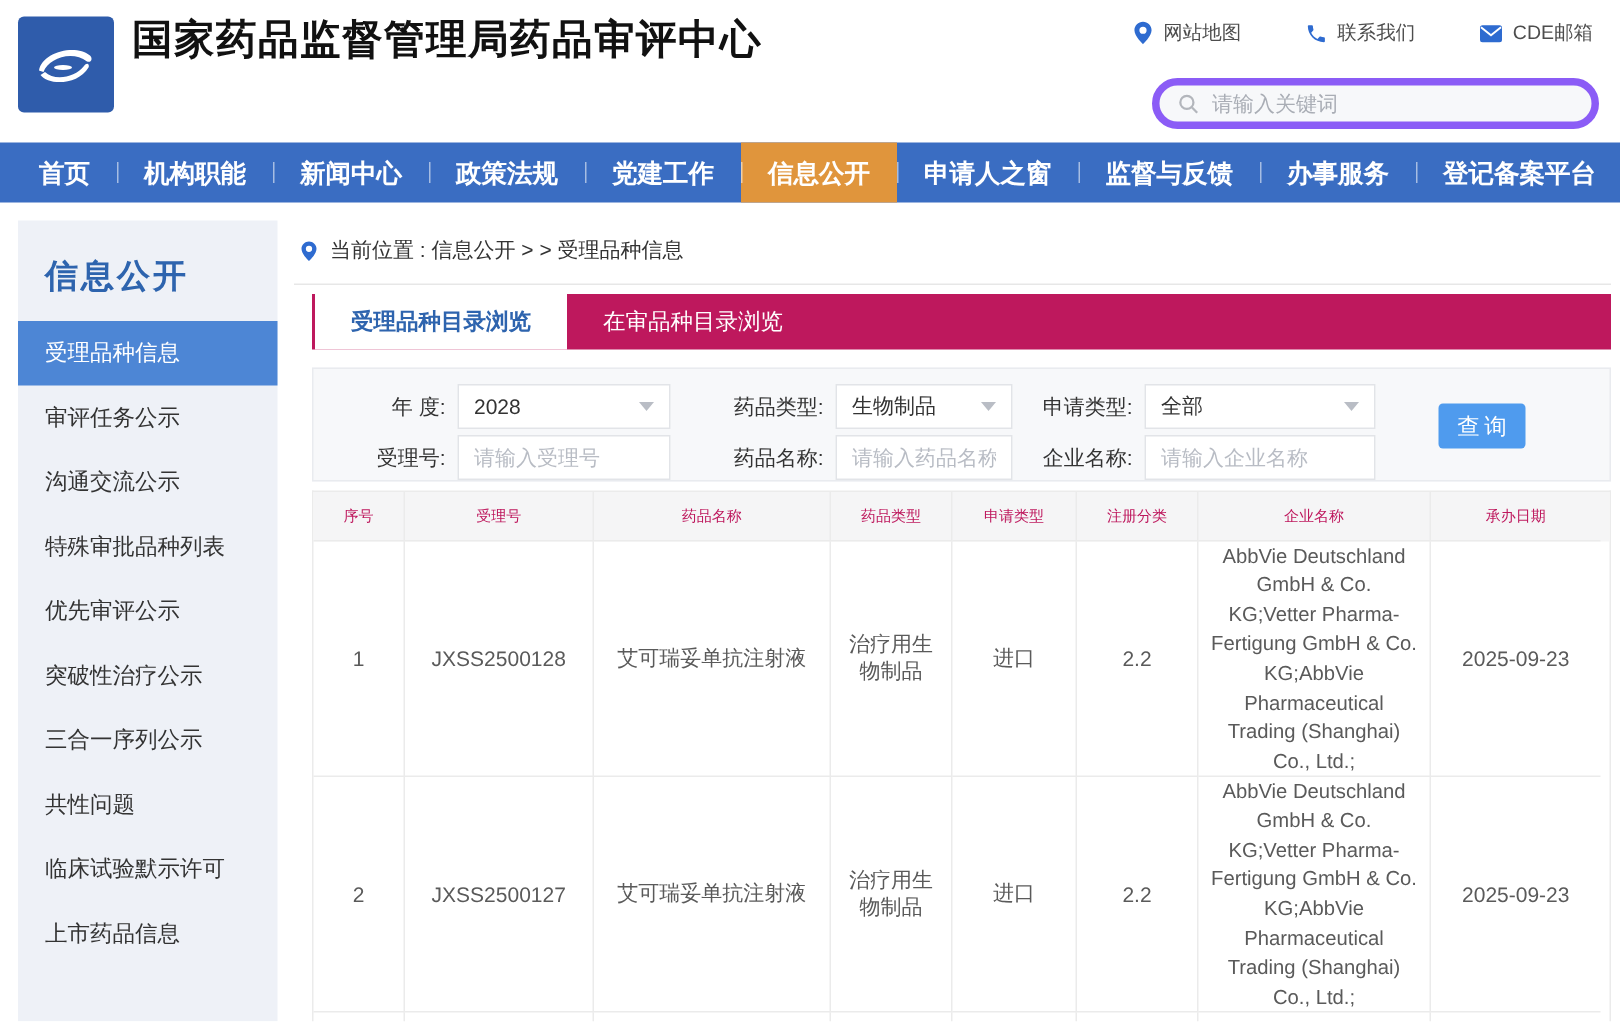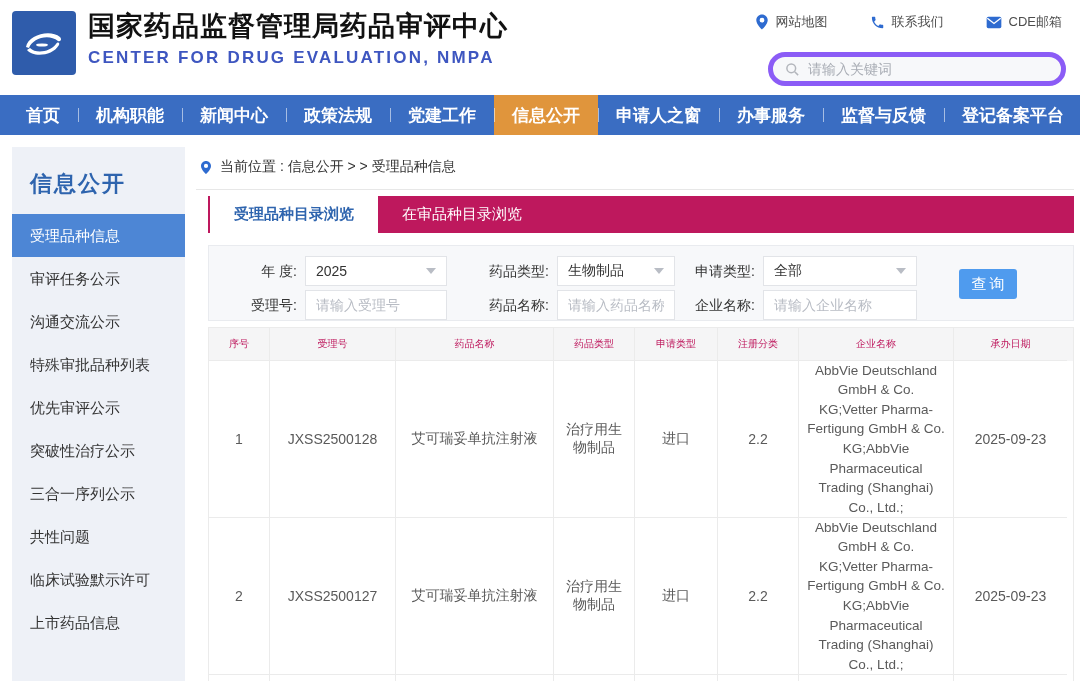--- a/index.html
+++ b/index.html
@@ -71,21 +71,20 @@
   <div class="hdr">
     <div class="logo">
       <svg width="52" height="52" viewBox="0 0 52 52">
         <path d="M8 30 C10 18, 32 12, 42 20 C44 22, 43 25, 40 24 C30 16, 14 22, 11 31 Z" fill="#fff"></path>
         <path d="M9 33 C14 40, 34 40, 41 28 C42 26, 40 24, 38 27 C32 35, 18 37, 12 31 Z" fill="#fff"></path>
         <ellipse cx="24" cy="28" rx="6" ry="1.6" fill="#fff"></ellipse>
       </svg>
     </div>
     <div class="titles">
       <div class="title-cn">国家药品监督管理局药品审评中心</div>
-      <div class="title-en">CENTER FOR DRUG EVALUATION, NMPA</div>
     </div>
     <div class="hdr-links">
       <div class="hdr-link">
         <svg width="14" height="16" viewBox="0 0 24 28">
           <path d="M12 1C6.5 1 2 5.4 2 10.8 2 18 12 27 12 27s10-9 10-16.2C22 5.4 17.5 1 12 1zm0 14a4.2 4.2 0 1 1 0-8.4 4.2 4.2 0 0 1 0 8.4z" fill="#2e6bd0"></path>
         </svg>
         <span>网站地图</span>
       </div>
       <div class="hdr-link">
         <svg width="15" height="15" viewBox="0 0 24 24">
@@ -112,22 +111,22 @@
   </div>
 
   <div class="nav">
     <div class="nav-item">首页</div>
     <div class="nav-item">机构职能</div>
     <div class="nav-item">新闻中心</div>
     <div class="nav-item">政策法规</div>
     <div class="nav-item">党建工作</div>
     <div class="nav-item active">信息公开</div>
     <div class="nav-item">申请人之窗</div>
+    <div class="nav-item">监督与反馈</div>
     <div class="nav-item">办事服务</div>
-    <div class="nav-item">监督与反馈</div>
     <div class="nav-item">登记备案平台</div>
   </div>
 
   <div class="sidebar">
     <div class="sb-title">信息公开</div>
     <div class="sb-item active">受理品种信息</div>
     <div class="sb-item">审评任务公示</div>
     <div class="sb-item">沟通交流公示</div>
     <div class="sb-item">特殊审批品种列表</div>
     <div class="sb-item">优先审评公示</div>
@@ -148,21 +147,21 @@
     <div class="rule"></div>
 
     <div class="tabs">
       <div class="tab active">受理品种目录浏览</div>
       <div class="tab">在审品种目录浏览</div>
     </div>
 
     <div class="filter">
       <div class="f-label r1 lbl1">年 度:</div>
       <div class="f-field select r1 fld1">
-        <span>2025</span>
+        <span>2028</span>
         <span class="caret"></span>
       </div>
       <div class="f-label r1 lbl2">药品类型:</div>
       <div class="f-field select r1 fld2">
         <span>生物制品</span>
         <span class="caret"></span>
       </div>
       <div class="f-label r1 lbl3">申请类型:</div>
       <div class="f-field select r1 fld3">
         <span>全部</span>

